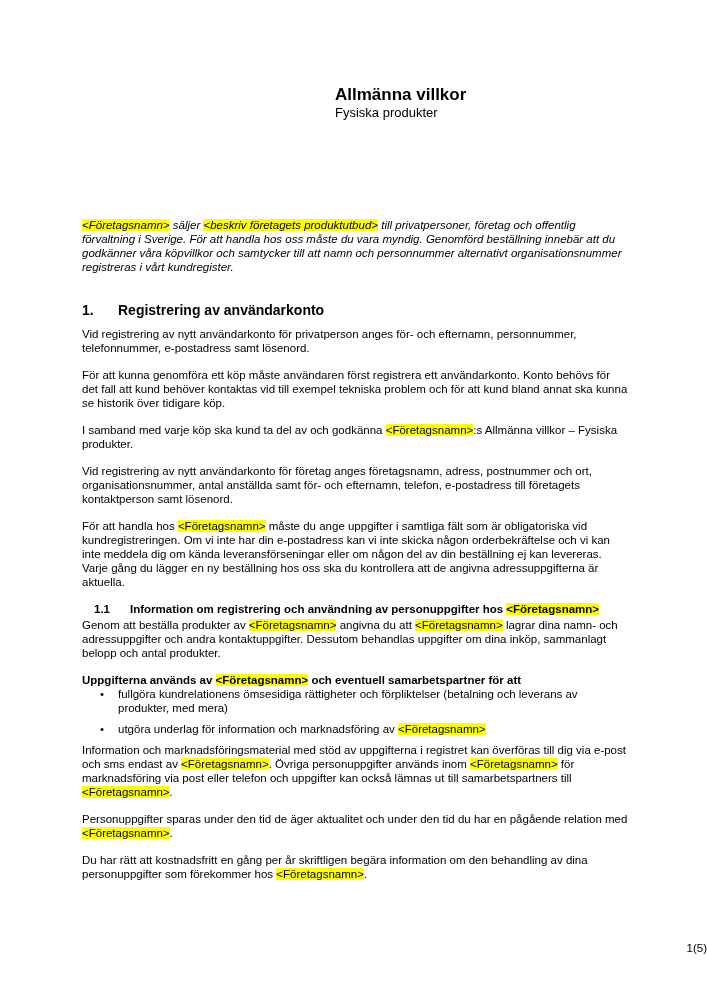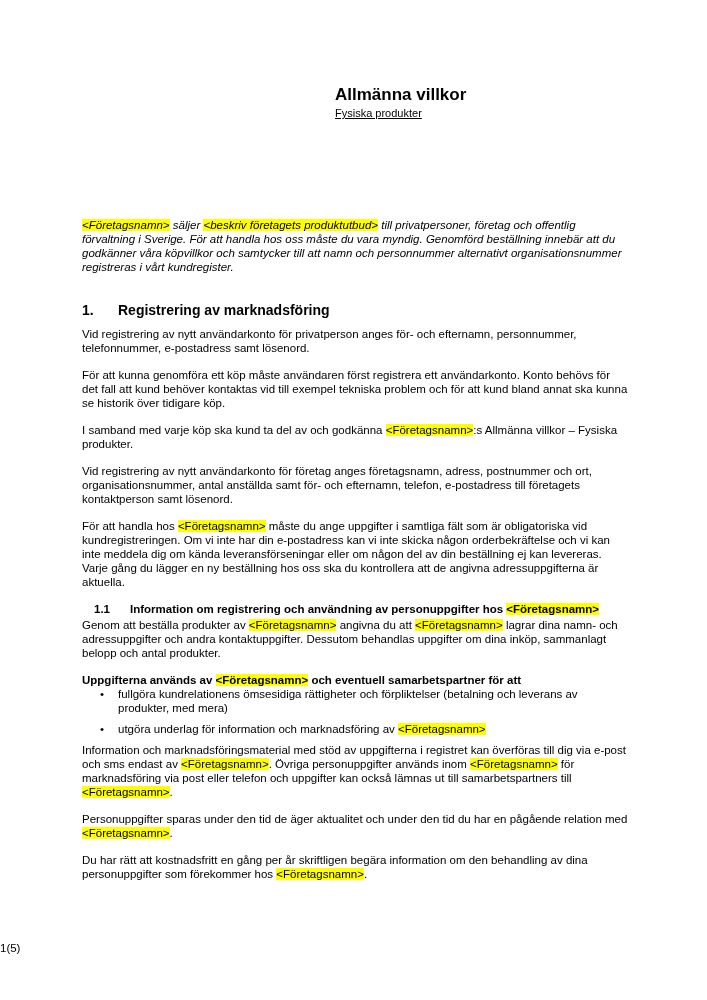--- a/index.html
+++ b/index.html
@@ -17,21 +17,21 @@
   }
   .title-block {
     position: absolute;
     top: 85px; left: 335px;
   }
   .doc-title {
     margin: 0;
     font-size: 17px; font-weight: bold; line-height: 20px;
   }
   .doc-subtitle {
-    font-size: 11px; line-height: 16px; text-decoration: underline;
+    font-size: 13px; line-height: 16px;
   }
   .content {
     padding: 218px 79px 0 82px;
     font-size: 11.5px; line-height: 14px;
   }
   p.para { margin: 0 0 13px 0; }
   .italic { font-style: italic; }
   .bold { font-weight: bold; }
   h2.h-main {
     margin: 28px 0 8px 0;
@@ -50,39 +50,39 @@
     display: flex;
     padding-left: 18px;
     margin: 0 0 7px 0;
   }
   ul.bullets .marker { flex: none; width: 18px; }
   ul.bullets .li-text { flex: 1; }
   .hl { background: var(--hl, #ffff00); }
   .footer {
     position: absolute;
     top: 941px; left: 0; width: 707px;
-    text-align: left;
+    text-align: right;
     font-size: 11.5px; line-height: 14px;
   }
 </style>
 </head>
 <body>
 
 <div class="page">
 
   <header class="title-block">
     <h1 class="doc-title">Allmänna villkor</h1>
     <div class="doc-subtitle">Fysiska produkter</div>
   </header>
 
   <main class="content">
 
     <p class="para italic"><span class="hl">&lt;Företagsnamn&gt;</span><span> säljer </span><span class="hl">&lt;beskriv företagets produktutbud&gt;</span><span> till privatpersoner, företag och offentlig förvaltning i Sverige. För att handla hos oss måste du vara myndig. Genomförd beställning innebär att du godkänner våra köpvillkor och samtycker till att namn och personnummer alternativt organisationsnummer registreras i vårt kundregister.</span></p>
 
-    <h2 class="h-main"><span class="h-num">1.</span><span>Registrering av marknadsföring</span></h2>
+    <h2 class="h-main"><span class="h-num">1.</span><span>Registrering av användarkonto</span></h2>
 
     <p class="para">Vid registrering av nytt användarkonto för privatperson anges för- och efternamn, personnummer, telefonnummer, e-postadress samt lösenord.</p>
 
     <p class="para">För att kunna genomföra ett köp måste användaren först registrera ett användarkonto. Konto behövs för det fall att kund behöver kontaktas vid till exempel tekniska problem och för att kund bland annat ska kunna se historik över tidigare köp.</p>
 
     <p class="para"><span>I samband med varje köp ska kund ta del av och godkänna </span><span class="hl">&lt;Företagsnamn&gt;</span><span>:s Allmänna villkor – Fysiska produkter.</span></p>
 
     <p class="para">Vid registrering av nytt användarkonto för företag anges företagsnamn, adress, postnummer och ort, organisationsnummer, antal anställda samt för- och efternamn, telefon, e-postadress till företagets kontaktperson samt lösenord.</p>
 
     <p class="para"><span>För att handla hos </span><span class="hl">&lt;Företagsnamn&gt;</span><span> måste du ange uppgifter i samtliga fält som är obligatoriska vid kundregistreringen. Om vi inte har din e-postadress kan vi inte skicka någon orderbekräftelse och vi kan inte meddela dig om kända leveransförseningar eller om någon del av din beställning ej kan levereras. Varje gång du lägger en ny beställning hos oss ska du kontrollera att de angivna adressuppgifterna är aktuella.</span></p>

